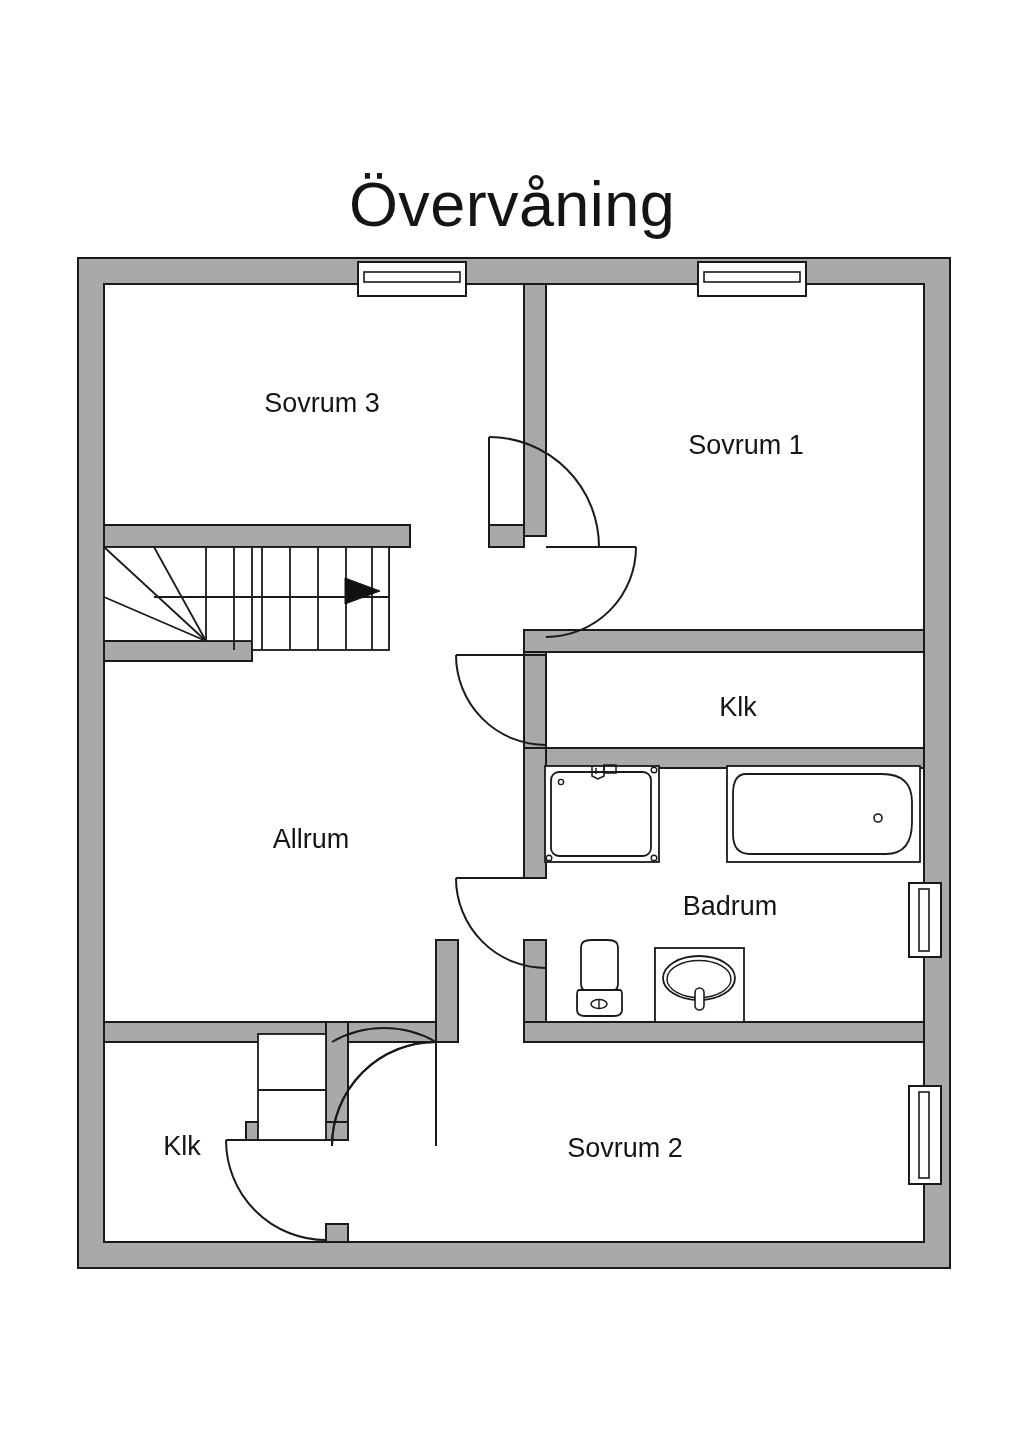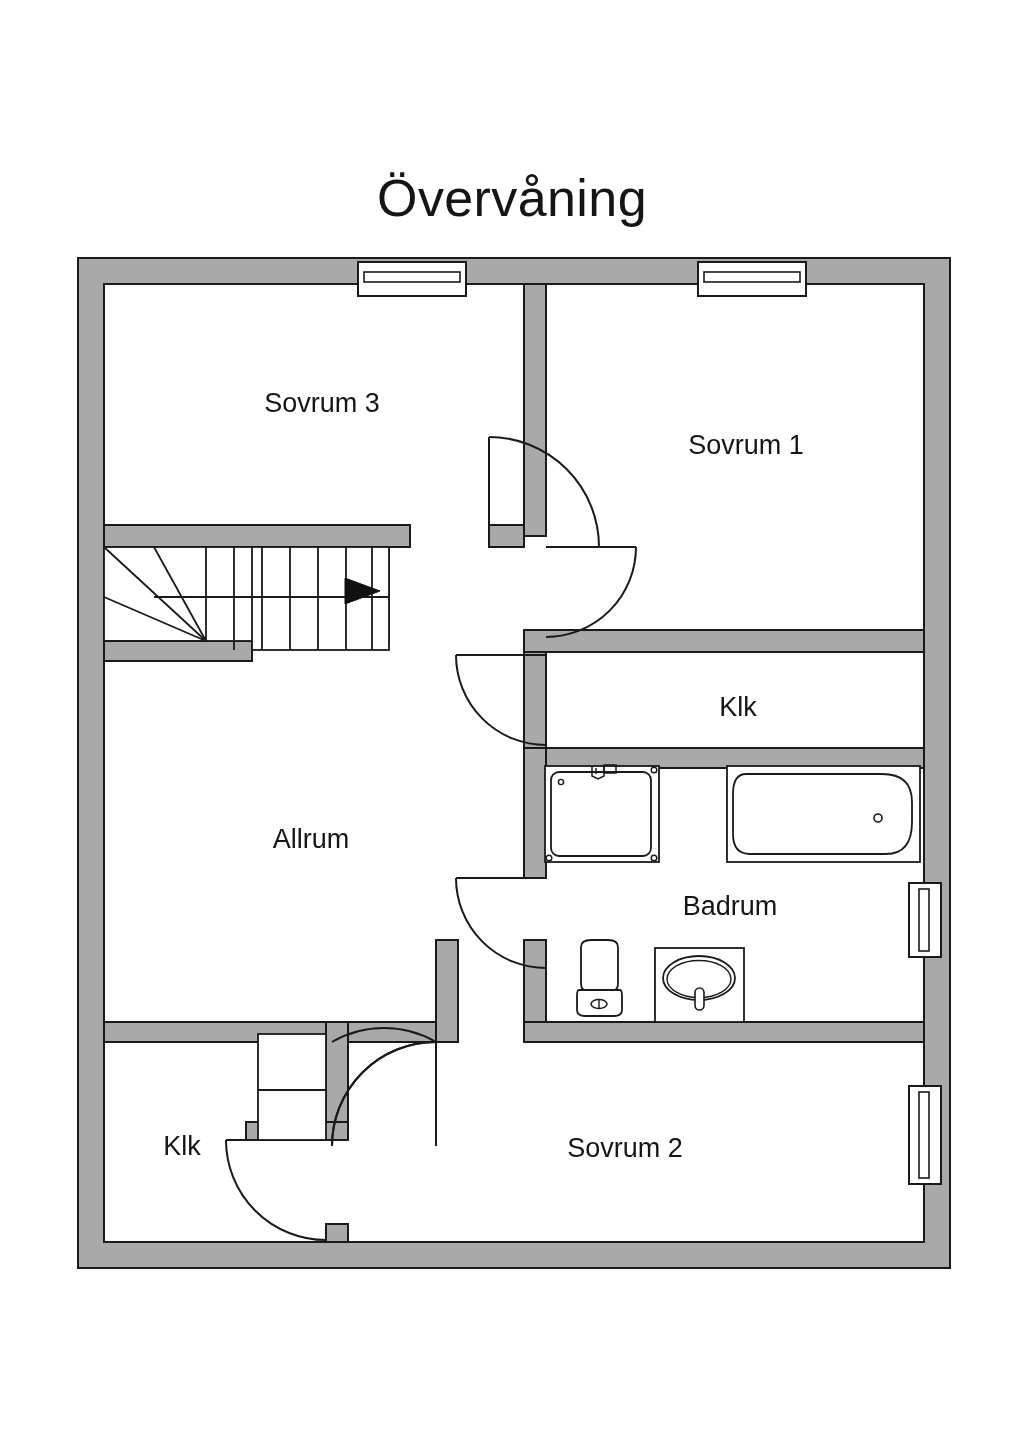--- a/index.html
+++ b/index.html
@@ -18,21 +18,21 @@
     position: relative;
     width: 1024px;
     height: 1448px;
   }
   #title {
     position: absolute;
     left: 0;
     top: 168px;
     width: 1024px;
     text-align: center;
-    font-size: 52px;
+    font-size: 63px;
     font-weight: 400;
     color: #151515;
     letter-spacing: 0.4px;
     font-family: "Liberation Sans", sans-serif;
   }
   #floorplan-svg {
     position: absolute;
     left: 0;
     top: 0;
     width: 1024px;

